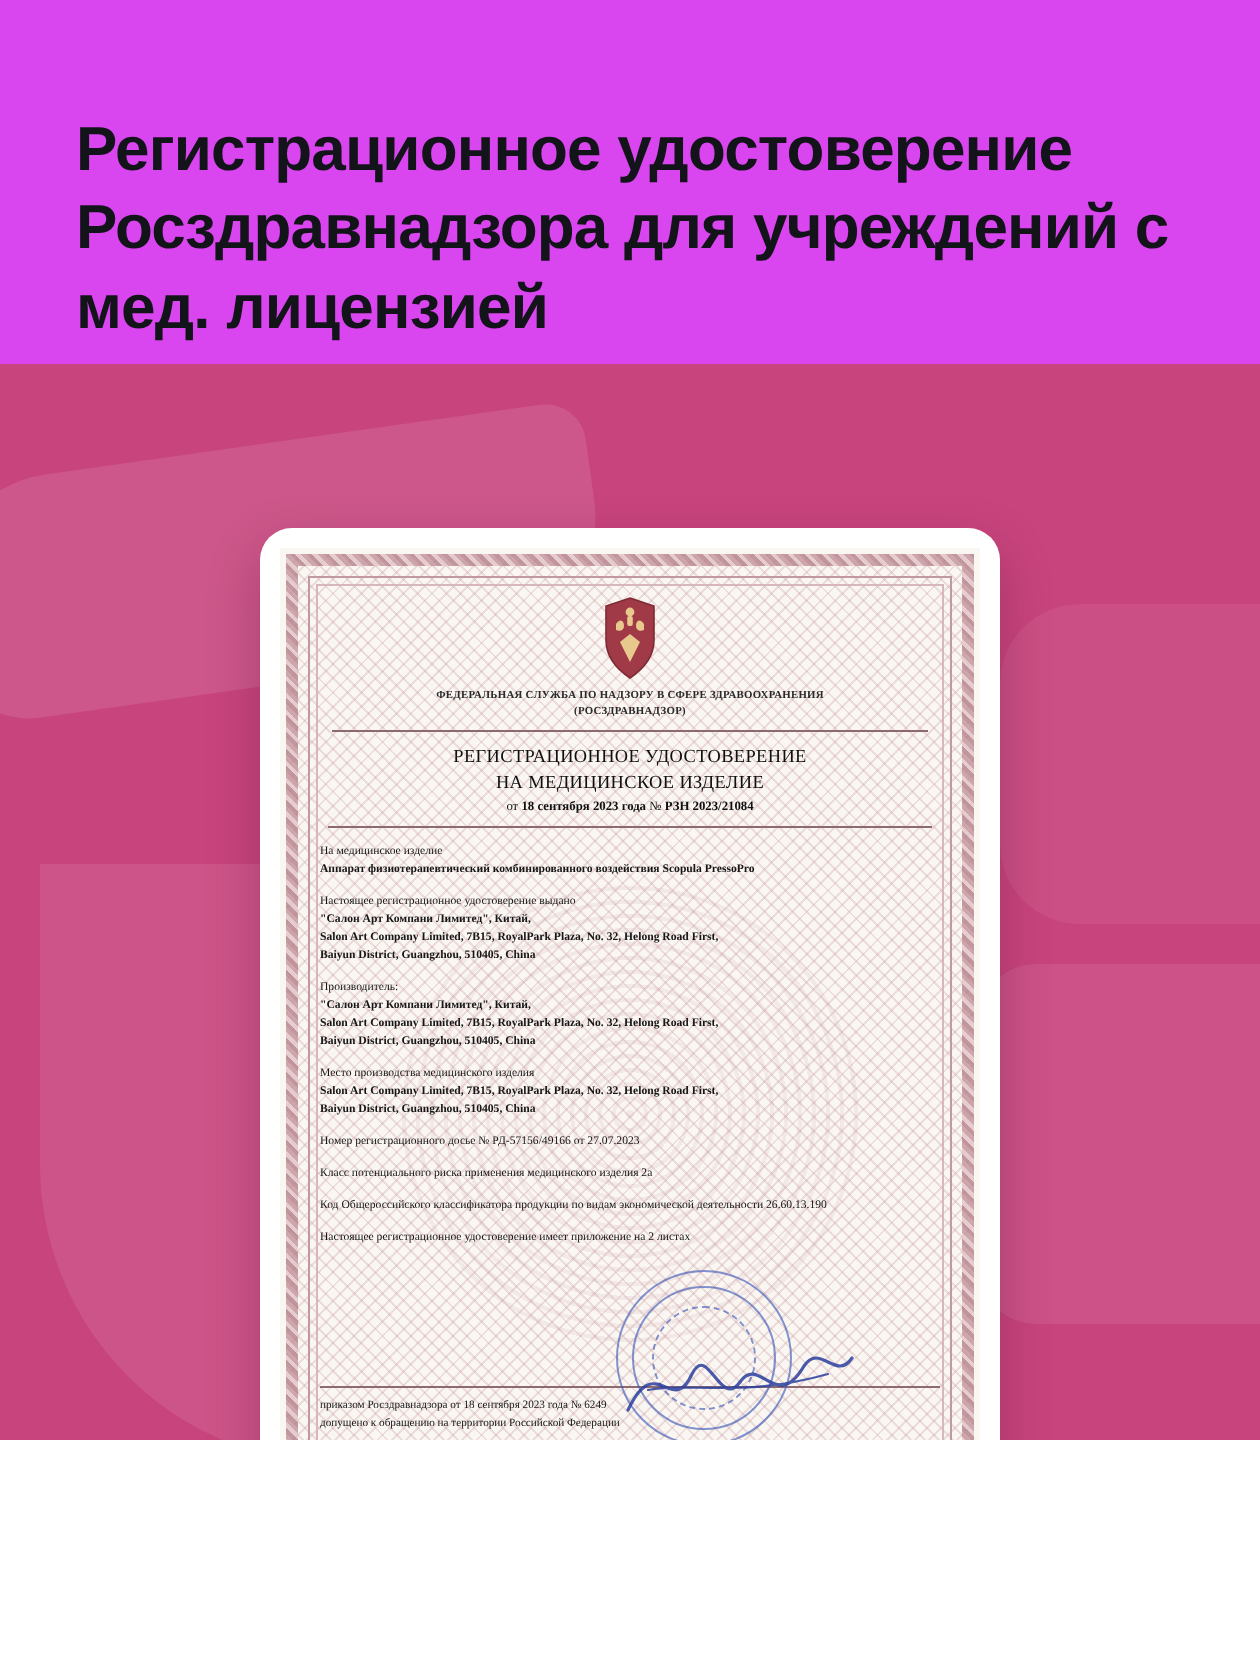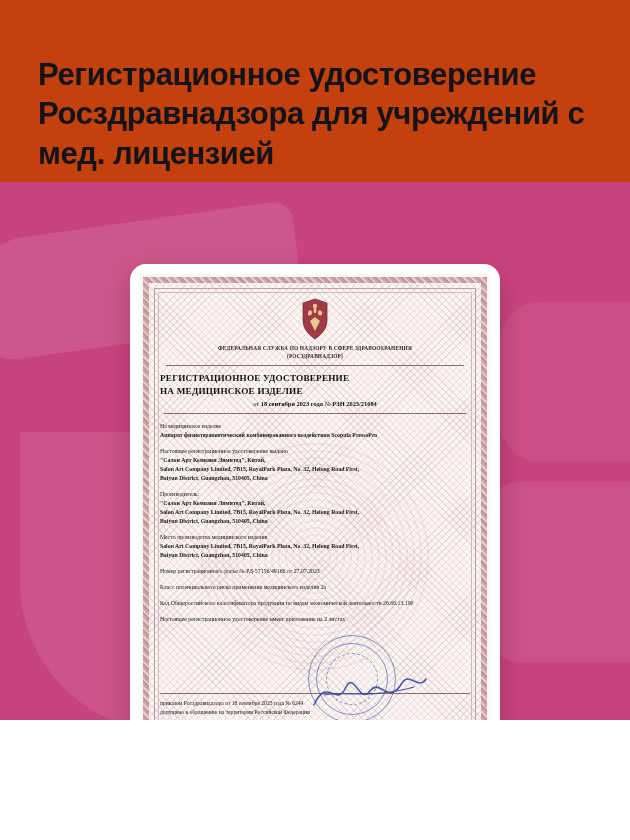--- a/index.html
+++ b/index.html
@@ -10,21 +10,21 @@
     width: 630px;
     height: 840px;
     background: #ffffff;
     font-family: "Liberation Sans", sans-serif;
     overflow: hidden;
   }
   .page {
     position: relative;
     width: 630px;
     height: 720px;
-    background: #c2410c;
+    background: #d946ef;
     overflow: hidden;
   }
   
   .heading {
     position: absolute;
     top: 34px;
     left: 38px;
     width: 560px;
     font-size: 31px;
     line-height: 1.28;
@@ -181,23 +181,23 @@
     line-height: 1.5;
     color: #2a2a2a;
     font-weight: 700;
   }
   .rule {
     height: 1px;
     background: #8d6a70;
     margin: 5px 6px 6px 6px;
   }
   .cert-title {
-    text-align: left;
+    text-align: center;
     font-family: "Liberation Serif", serif;
-    font-weight: 700;
+    font-weight: 400;
     font-size: 9.2px;
     line-height: 1.35;
     color: #101010;
     letter-spacing: 0.2px;
   }
   .cert-date {
     text-align: center;
     font-family: "Liberation Serif", serif;
     font-size: 6.4px;
     margin-top: 3px;

